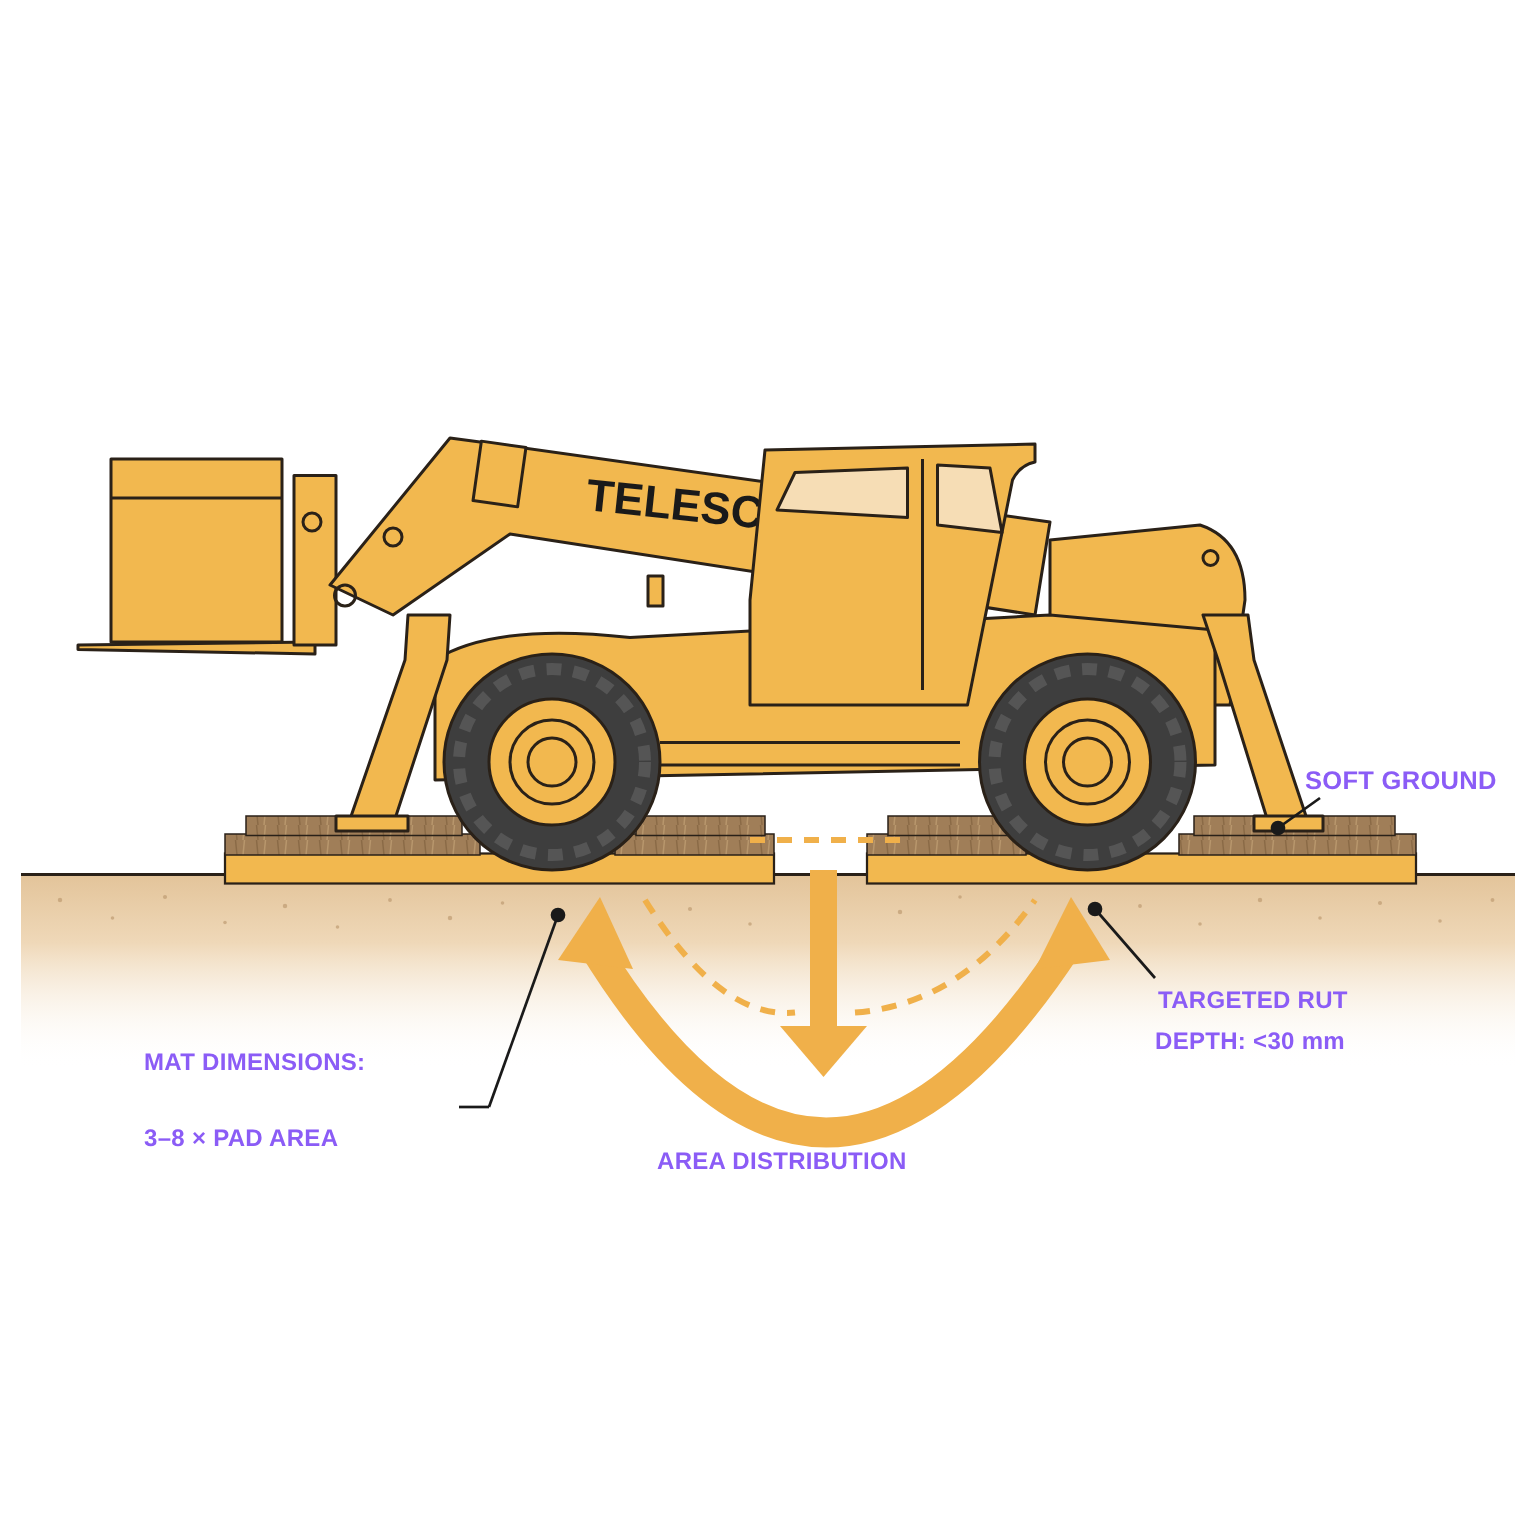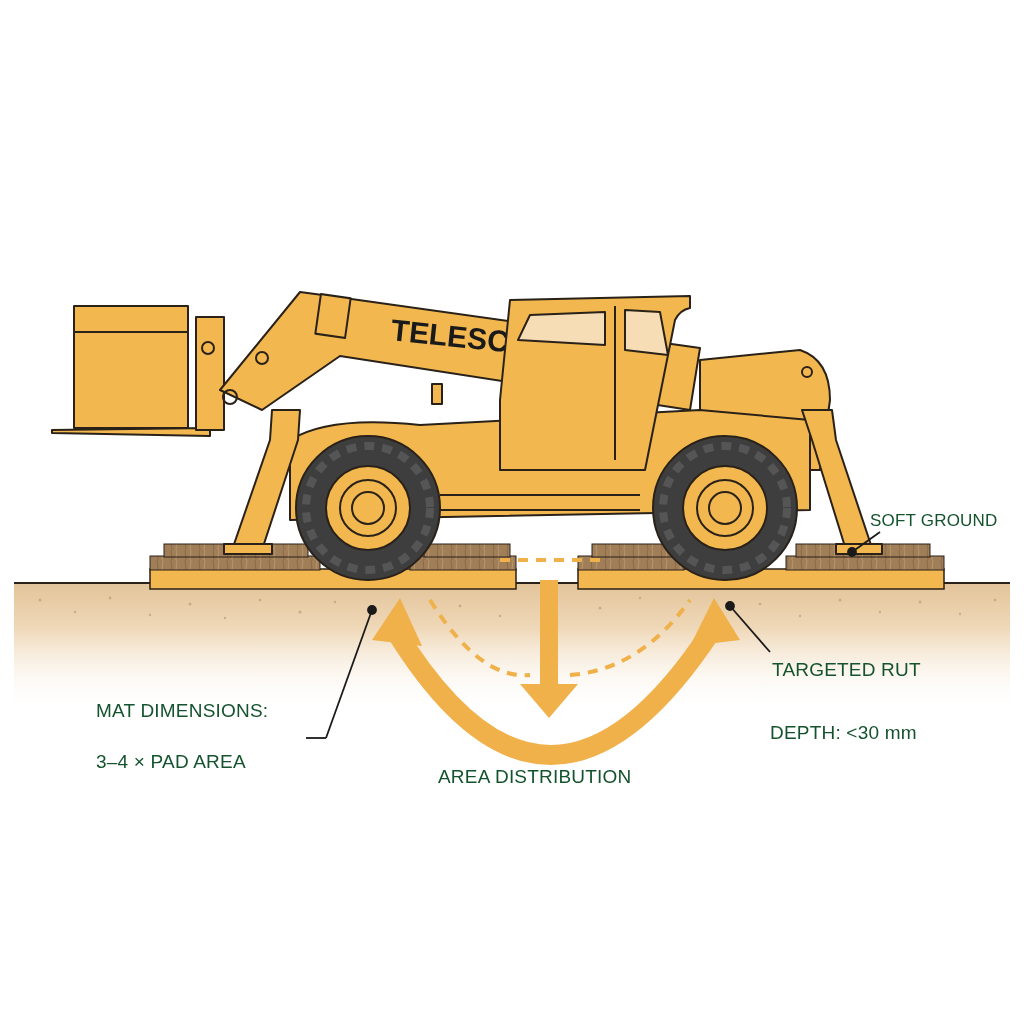--- a/index.html
+++ b/index.html
@@ -1,19 +1,19 @@
 <!DOCTYPE html>
 <html><head>
 <meta charset="utf-8">
 <style>
   html, body { margin:0; padding:0; background:#ffffff; }
   body { width:1024px; height:1024px; position:relative; overflow:hidden; font-family:"Liberation Sans", sans-serif; }
   #scene { position:absolute; left:0; top:0; width:1024px; height:1024px; }
-  .label { position:absolute; font-family:"Liberation Sans", sans-serif; font-weight:normal; color:#14532d; letter-spacing:0.2px; line-height:1.15; }
-  .label-md { font-size:19px; }
+  .label { position:absolute; font-family:"Liberation Sans", sans-serif; font-weight:bold; color:#8b5cf6; letter-spacing:0.2px; line-height:1.15; }
+  .label-md { font-size:16px; }
   .label-sm { font-size:17px; }
 </style>
 </head>
 <body>
 
 <svg id="scene" viewBox="0 0 1024 1024" xmlns="http://www.w3.org/2000/svg">
   <defs>
     <linearGradient id="groundGrad" x1="0" y1="0" x2="0" y2="1">
       <stop offset="0" stop-color="#E3C49A"></stop>
       <stop offset="0.35" stop-color="#EFD8B8"></stop>
@@ -134,16 +134,16 @@
     <line x1="730" y1="606" x2="770" y2="652"></line>
     <circle cx="730" cy="606" r="4"></circle>
     <line x1="372" y1="610" x2="326" y2="738"></line>
     <line x1="326" y1="738" x2="306" y2="738"></line>
     <circle cx="372" cy="610" r="4"></circle>
   </g>
 </svg>
 
 <div class="label label-sm" style="left:870px; top:511px;">SOFT GROUND</div>
 <div class="label label-md" style="left:772px; top:659px;">TARGETED RUT</div>
-<div class="label label-md" style="left:770px; top:686px;margin-top:36px;">DEPTH: &lt;30 mm</div>
+<div class="label label-md" style="left:770px; top:686px;">DEPTH: &lt;30 mm</div>
 <div class="label label-md" style="left:96px; top:700px;">MAT DIMENSIONS:</div>
-<div class="label label-md" style="left:96px; top:751px;">3–4 × PAD AREA</div>
+<div class="label label-md" style="left:96px; top:751px;">3–8 × PAD AREA</div>
 <div class="label label-md" style="left:438px; top:766px;">AREA DISTRIBUTION</div>
 
 </body></html>

